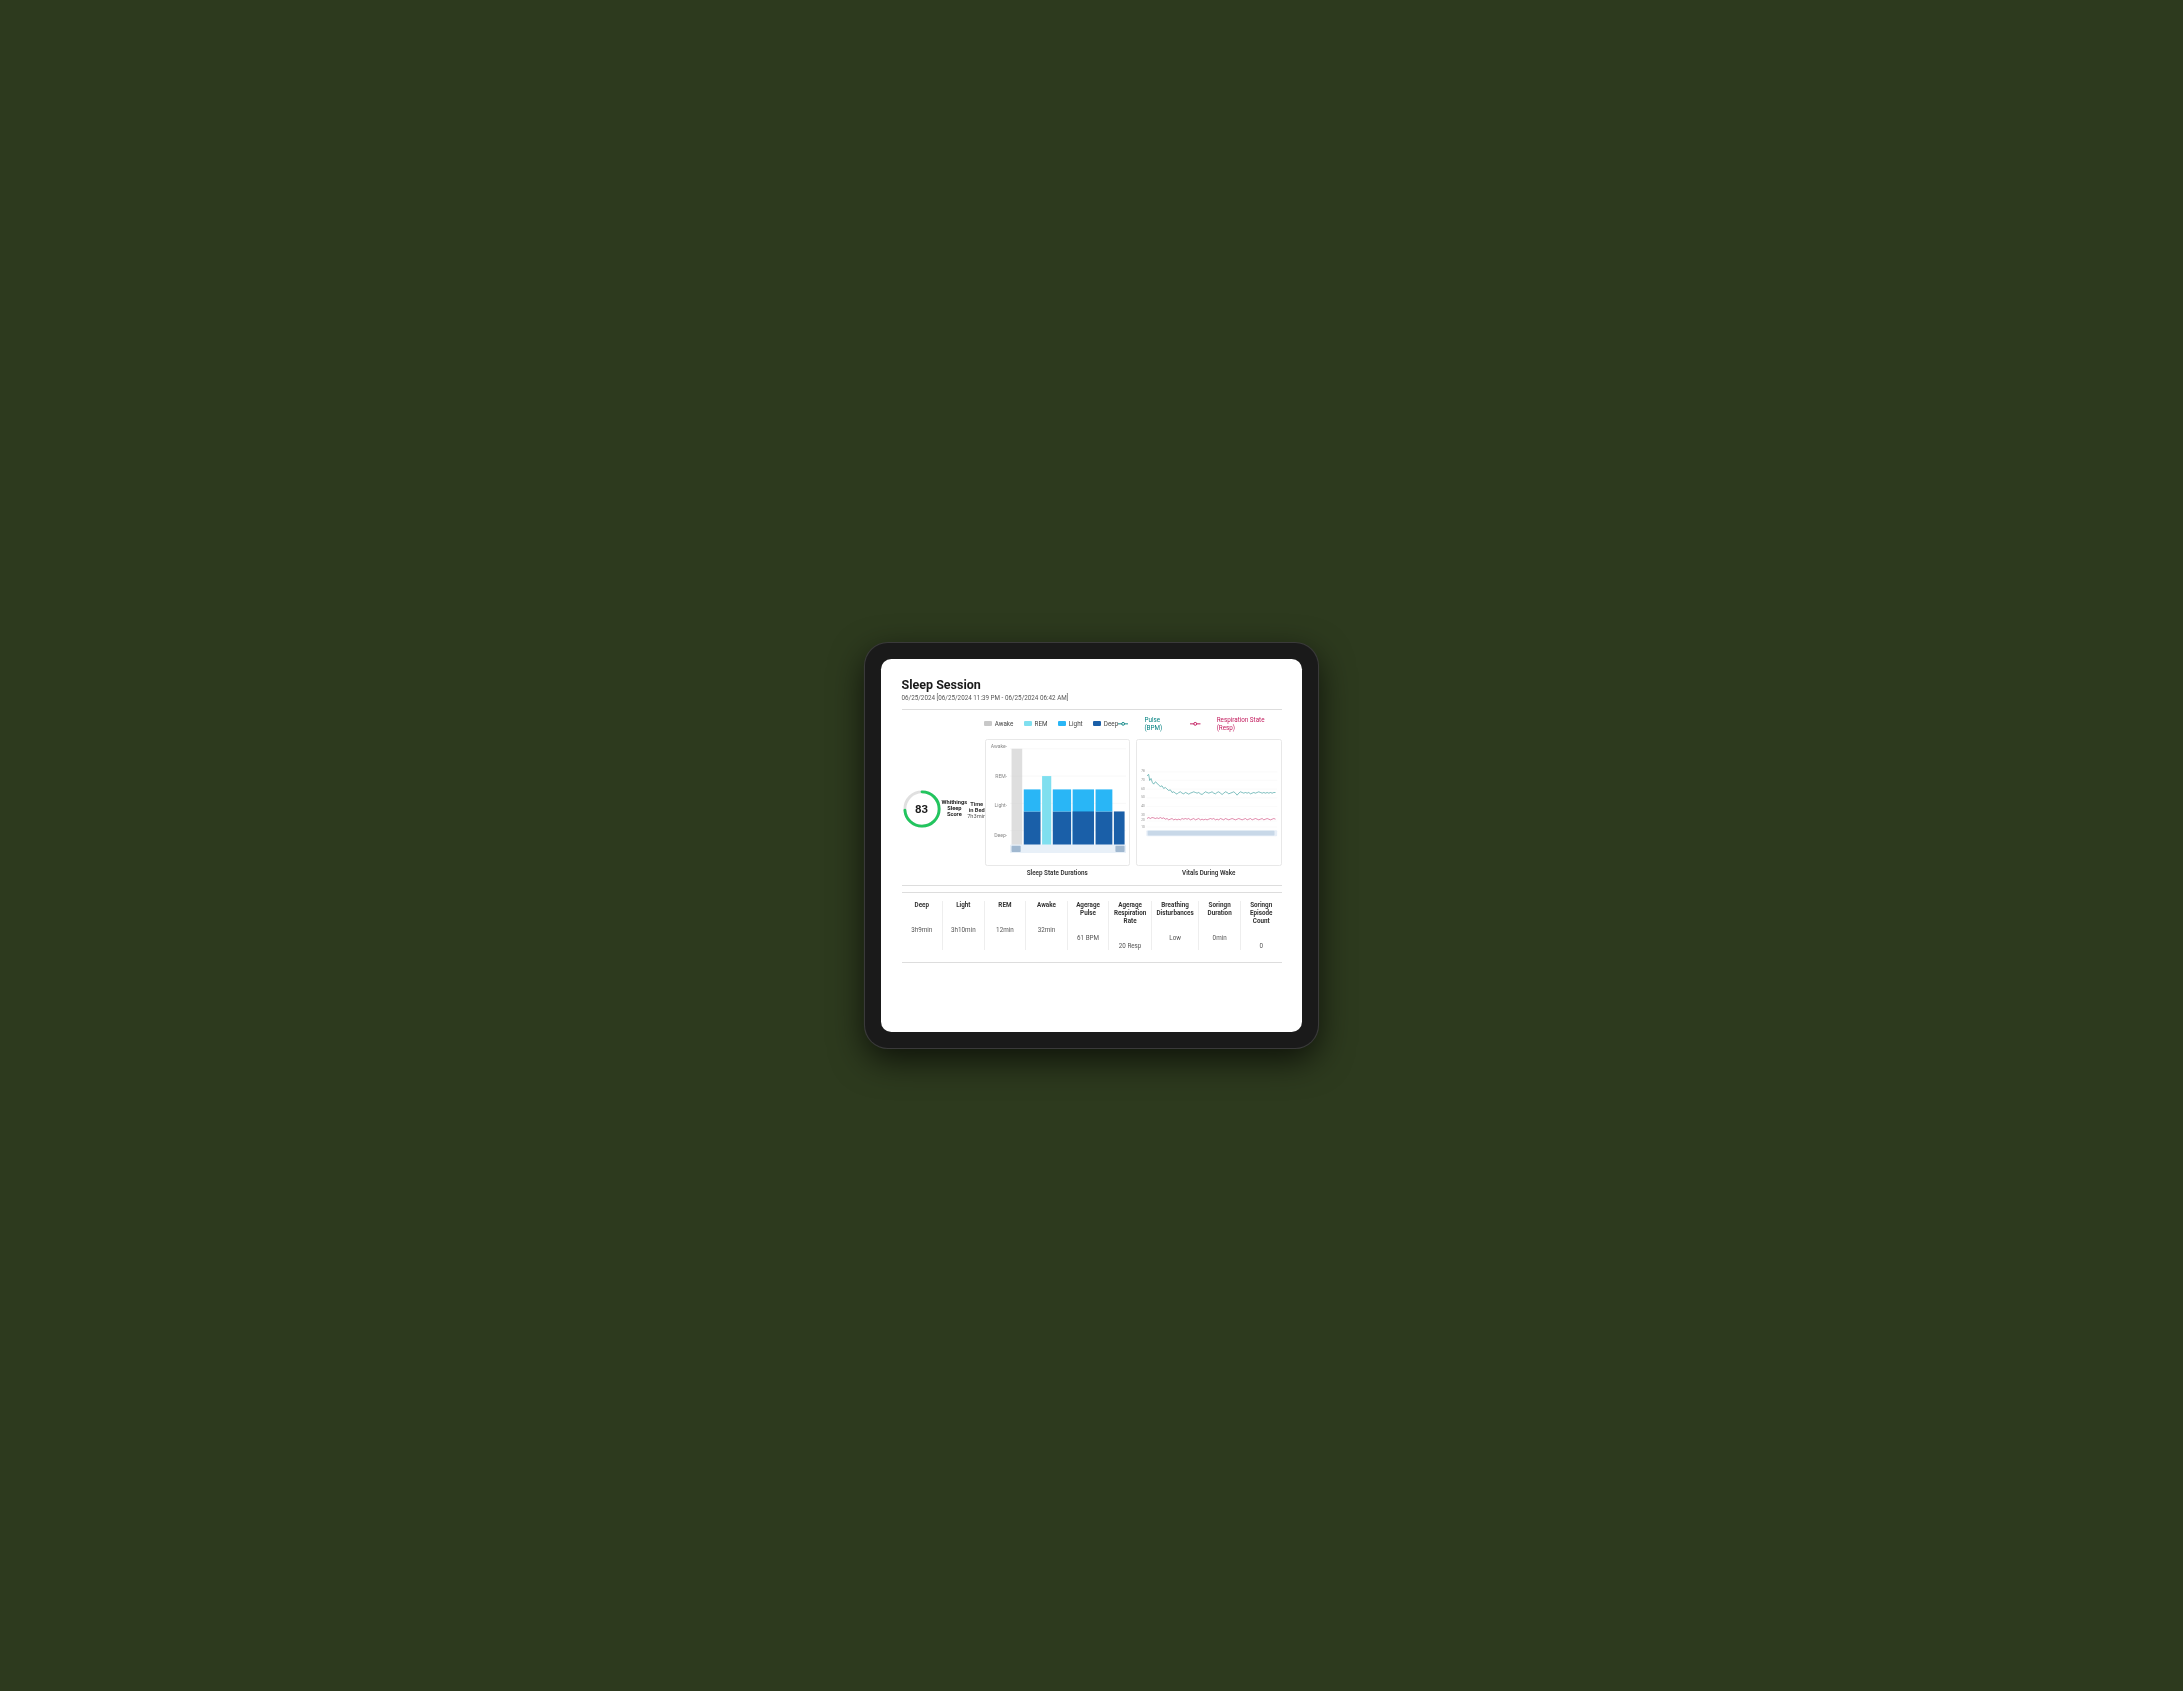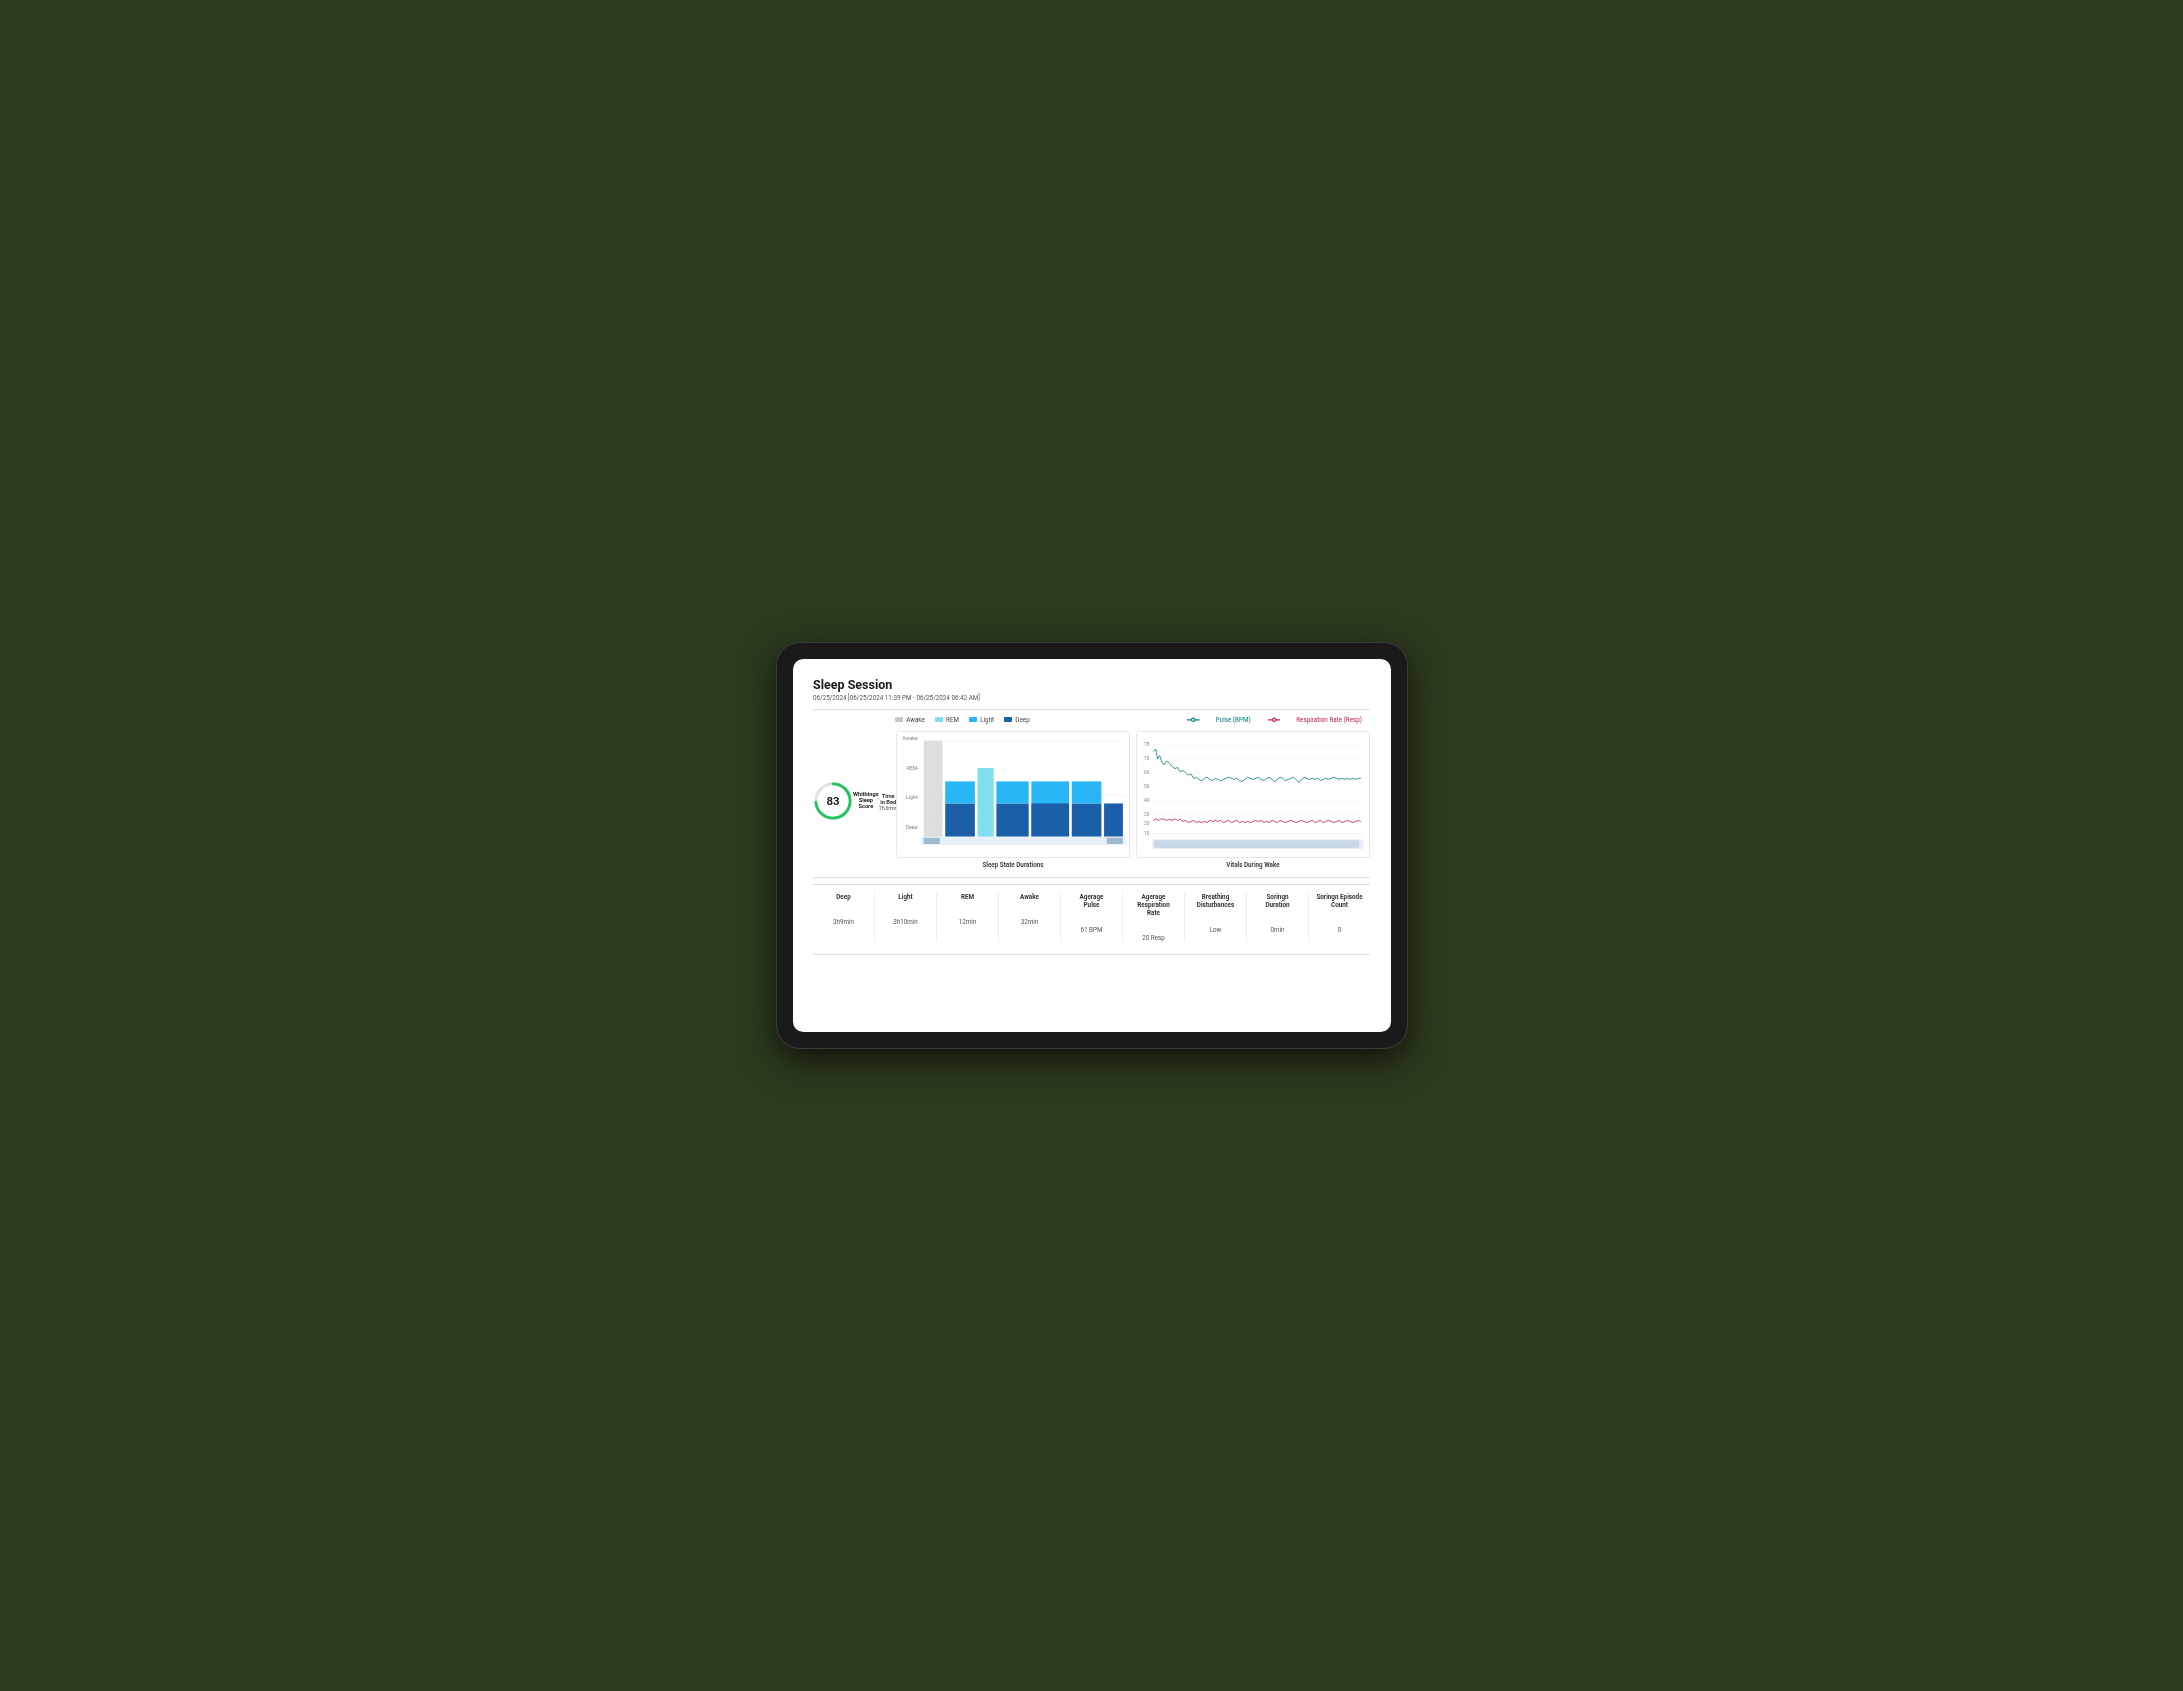--- a/index.html
+++ b/index.html
@@ -5,21 +5,21 @@
     * { box-sizing: border-box; margin: 0; padding: 0; }
     body {
       background: #2d3a1e;
       display: flex;
       align-items: center;
       justify-content: center;
       min-height: 100vh;
       font-family: -apple-system, BlinkMacSystemFont, 'Segoe UI', Roboto, sans-serif;
     }
     .tablet-frame {
-      width: 630px;
+      width: 453px;
       height: 405px;
       background: #1a1a1a;
       border-radius: 23px;
       padding: 16px;
       box-shadow: 0 0 0 1.1px #3a3a3a, 0 11.4px 34px rgba(0,0,0,0.7);
       position: relative;
     }
     .tablet-screen {
       width: 100%;
       height: 100%;
@@ -253,21 +253,21 @@
               <line x1="0" y1="5" x2="22" y2="5" stroke="#008080" stroke-width="2"></line>
               <circle cx="11" cy="5" r="3" fill="white" stroke="#008080" stroke-width="2"></circle>
             </svg>
           <span>Pulse (BPM)</span>
         </div>
         <div class="legend-line-circle" style="color:#c2185b; margin-left:6.8px;">
           <svg width="12.5" height="5.7" viewBox="0 0 22 10">
               <line x1="0" y1="5" x2="22" y2="5" stroke="#c2185b" stroke-width="2"></line>
               <circle cx="11" cy="5" r="3" fill="white" stroke="#c2185b" stroke-width="2"></circle>
             </svg>
-          <span>Respiration Rate (Resp)</span>
+          <span>Respiration State (Resp)</span>
         </div>
       </div>
     </div>
 
     <div class="main-content">
 
       <div class="stats-panel">
         <div class="score-circle">
           <svg viewBox="0 0 70 70">
             <circle cx="35" cy="35" r="30" fill="none" stroke="#e0e0e0" stroke-width="5"></circle>

